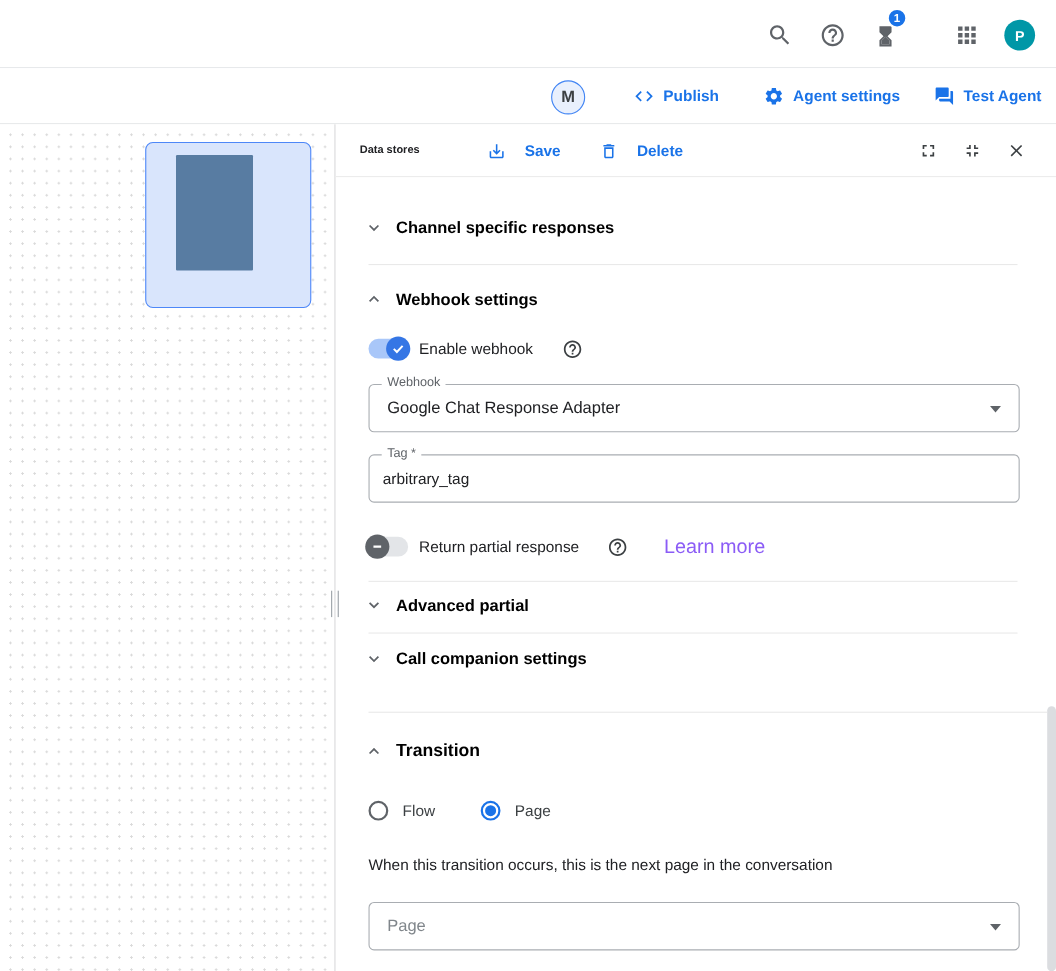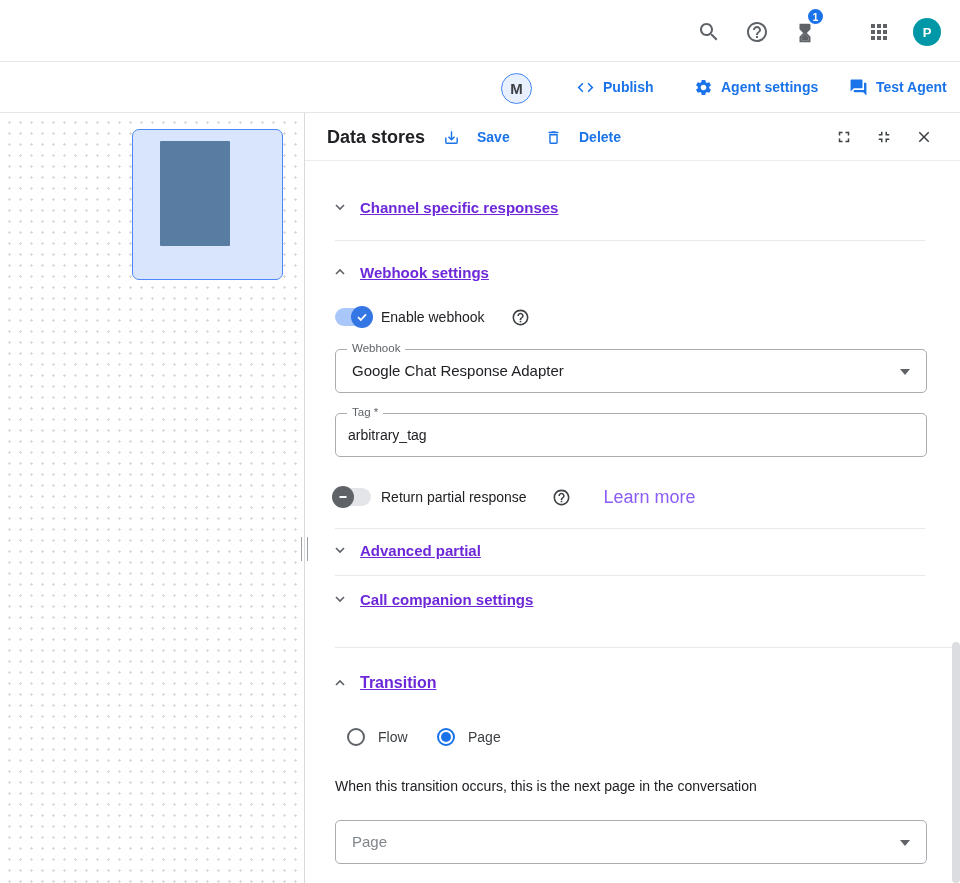--- a/index.html
+++ b/index.html
@@ -39,31 +39,31 @@
     background:#587ca2; border-radius:1px; }
   .resize-handle { position:absolute; left:301px; top:537px; width:7px; height:24px; cursor:col-resize;
     display:flex; justify-content:space-between; z-index:5; }
   .resize-handle i { display:block; width:1px; height:100%; background:#9aa0a6; }
 
   
   .panel { position:absolute; left:304px; top:113px; width:656px; height:770px; background:#fff;
     border-left:1px solid #d9dadb; }
   .panel-header { position:absolute; left:0; top:0; width:100%; height:48px;
     border-bottom:1px solid #ececec; }
-  .panel-title { position:absolute; left:22px; top:0; line-height:48px; font-size:18px;
+  .panel-title { position:absolute; left:22px; top:0; line-height:48px; font-size:10px;
     font-weight:700; color:#202124; }
   .hdr-action { position:absolute; top:0; height:48px; display:flex; align-items:center; gap:17px;
     color:#1a73e8; font-size:14px; font-weight:700; cursor:pointer; }
   .hdr-action svg { width:17px; height:17px; fill:#1a73e8; }
   .hdr-icon { position:absolute; top:15px; width:18px; height:18px; color:#3c4043; cursor:pointer; }
   .hdr-icon svg { width:100%; height:100%; fill:currentColor; }
 
   .sec-row { position:absolute; left:28px; display:flex; align-items:center; gap:13px; height:30px;
     cursor:pointer; }
-  .sec-row .sec-label { font-size:15px; font-weight:700; color:#6d28d9;text-decoration:underline; }
+  .sec-row .sec-label { font-size:15px; font-weight:700; color:#000000; }
   .sec-row.big .sec-label { font-size:16px; }
   .divider { position:absolute; left:30px; width:590px; height:1px; background:#e9e9e9; }
 
   .toggle-row { position:absolute; left:30px; display:flex; align-items:center; height:30px; }
   .toggle { position:relative; width:36px; height:18px; border-radius:9px; cursor:pointer; flex:none; }
   .toggle.on { background:#a9c7f9; }
   .toggle.off { background:#e3e5e8; }
   .toggle .thumb { position:absolute; top:-2px; width:22px; height:22px; border-radius:50%;
     display:flex; align-items:center; justify-content:center; }
   .toggle.on .thumb { right:-2px; background:#3576e5; }
@@ -277,21 +277,21 @@
     <div class="divider" style="top:534px;width:617px"></div>
 
     <div class="sec-row big" style="top:555px">
       <svg class="chev" viewBox="0 0 14 14">
           <path d="M3 9l4-4 4 4" fill="none" stroke="#5f6368" stroke-width="1.6"></path>
         </svg>
       <span class="sec-label">Transition</span>
     </div>
 
     <div class="radio-row" style="top:615px">
-      <span class="radio-opt" style="left:12px">
+      <span class="radio-opt" style="left:0">
         <span class="radio-circle"></span>
         <span class="radio-label">Flow</span>
       </span>
       <span class="radio-opt" style="left:102px">
         <span class="radio-circle sel">
             <i></i>
           </span>
         <span class="radio-label">Page</span>
       </span>
     </div>

